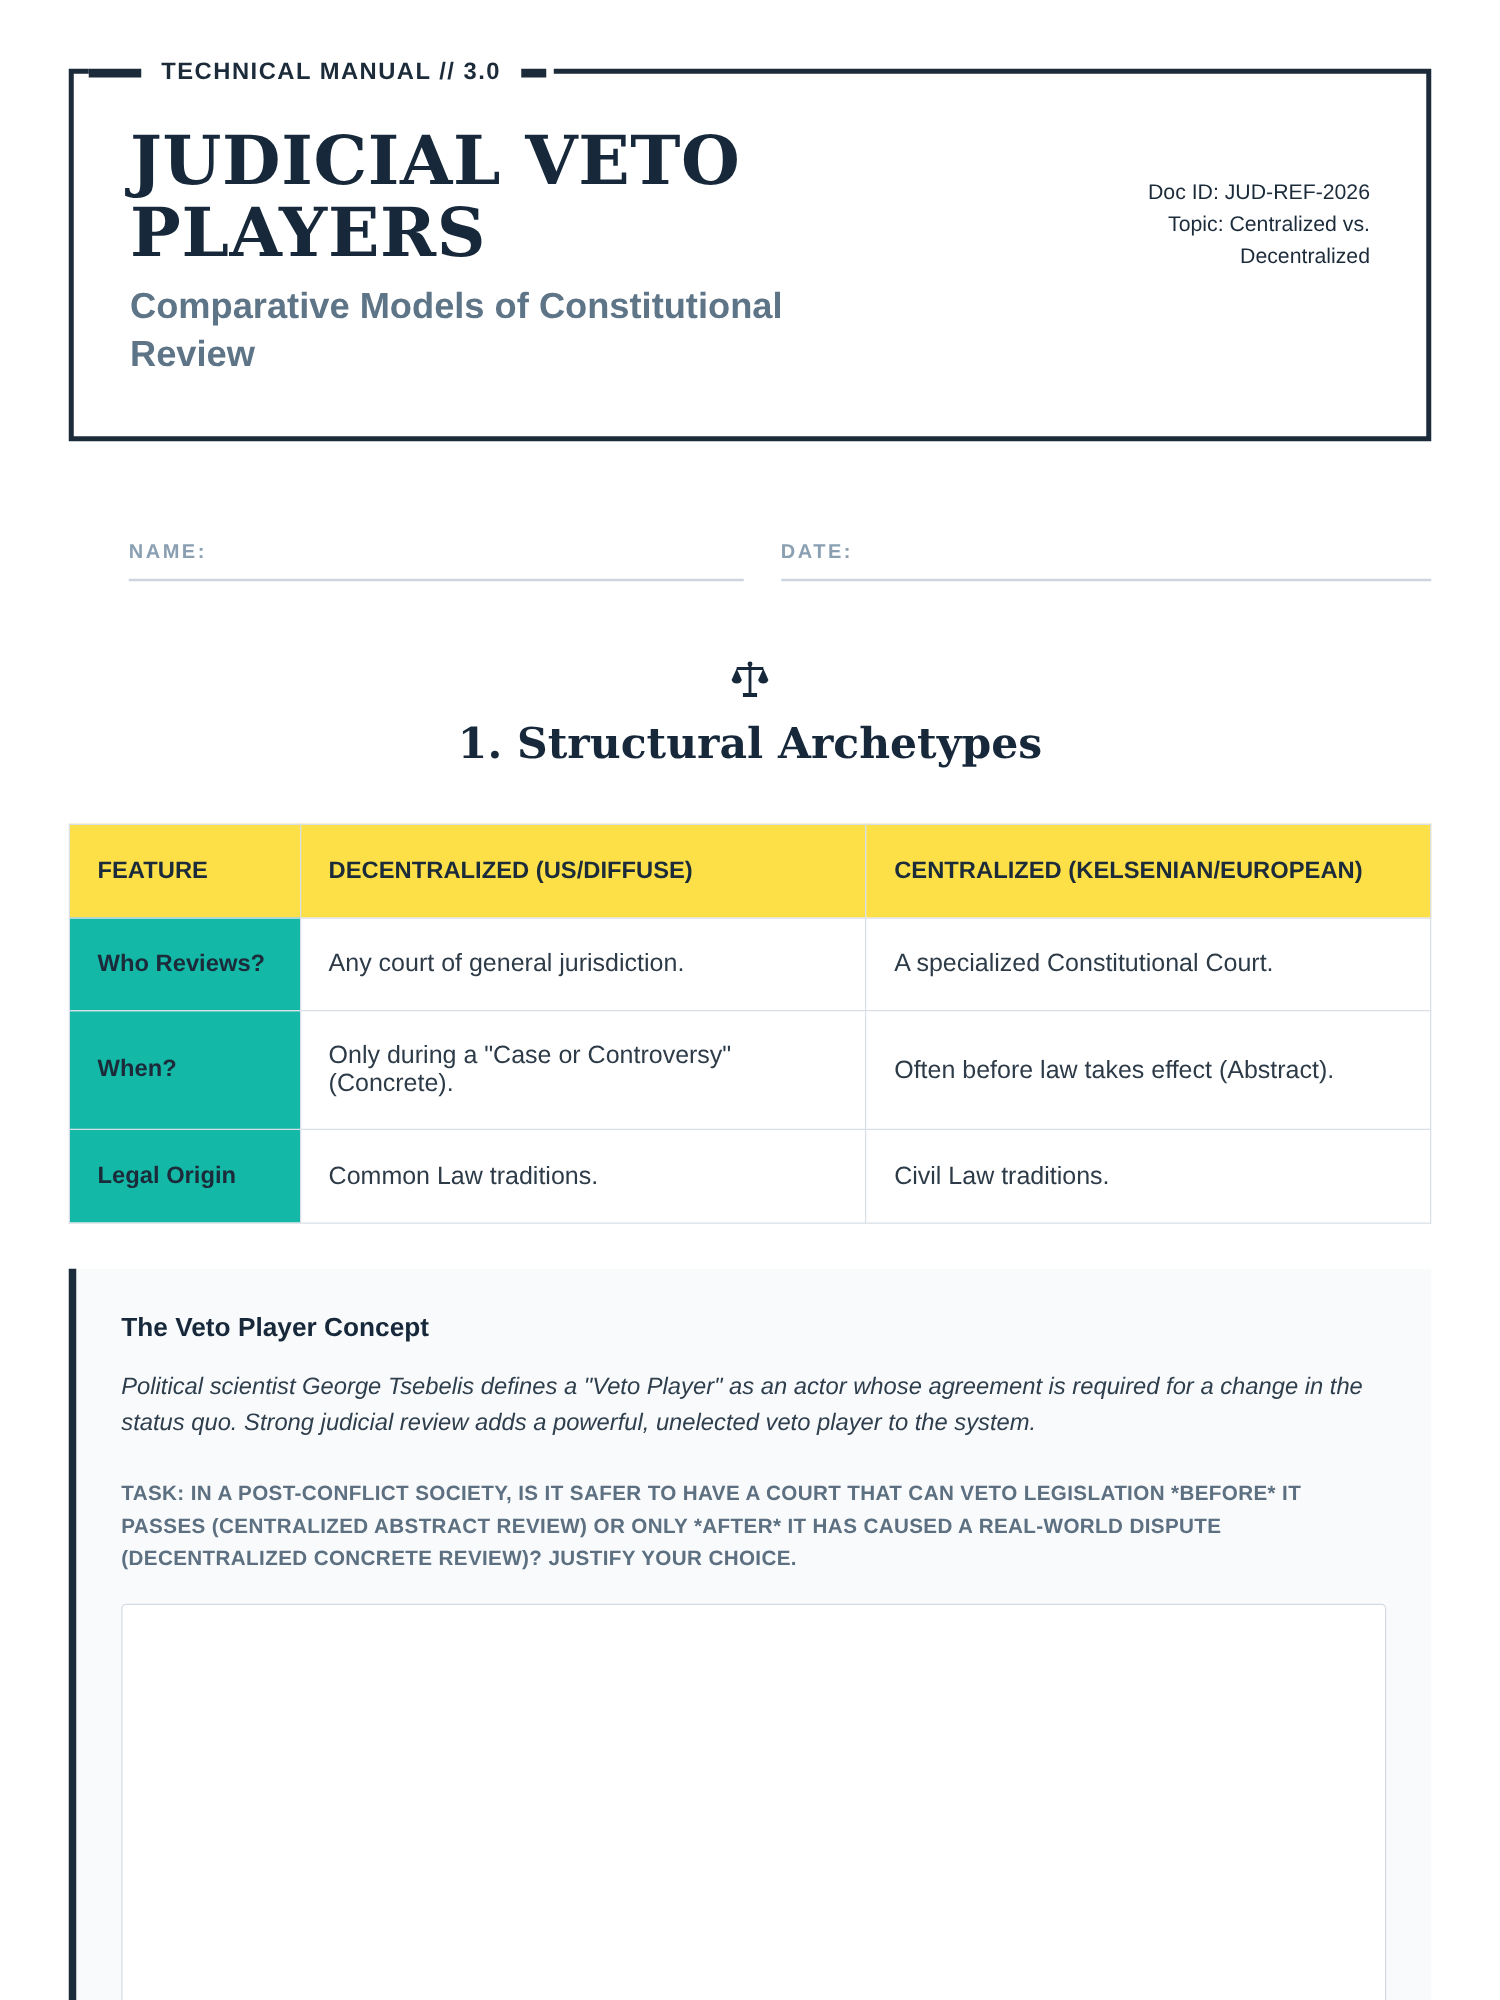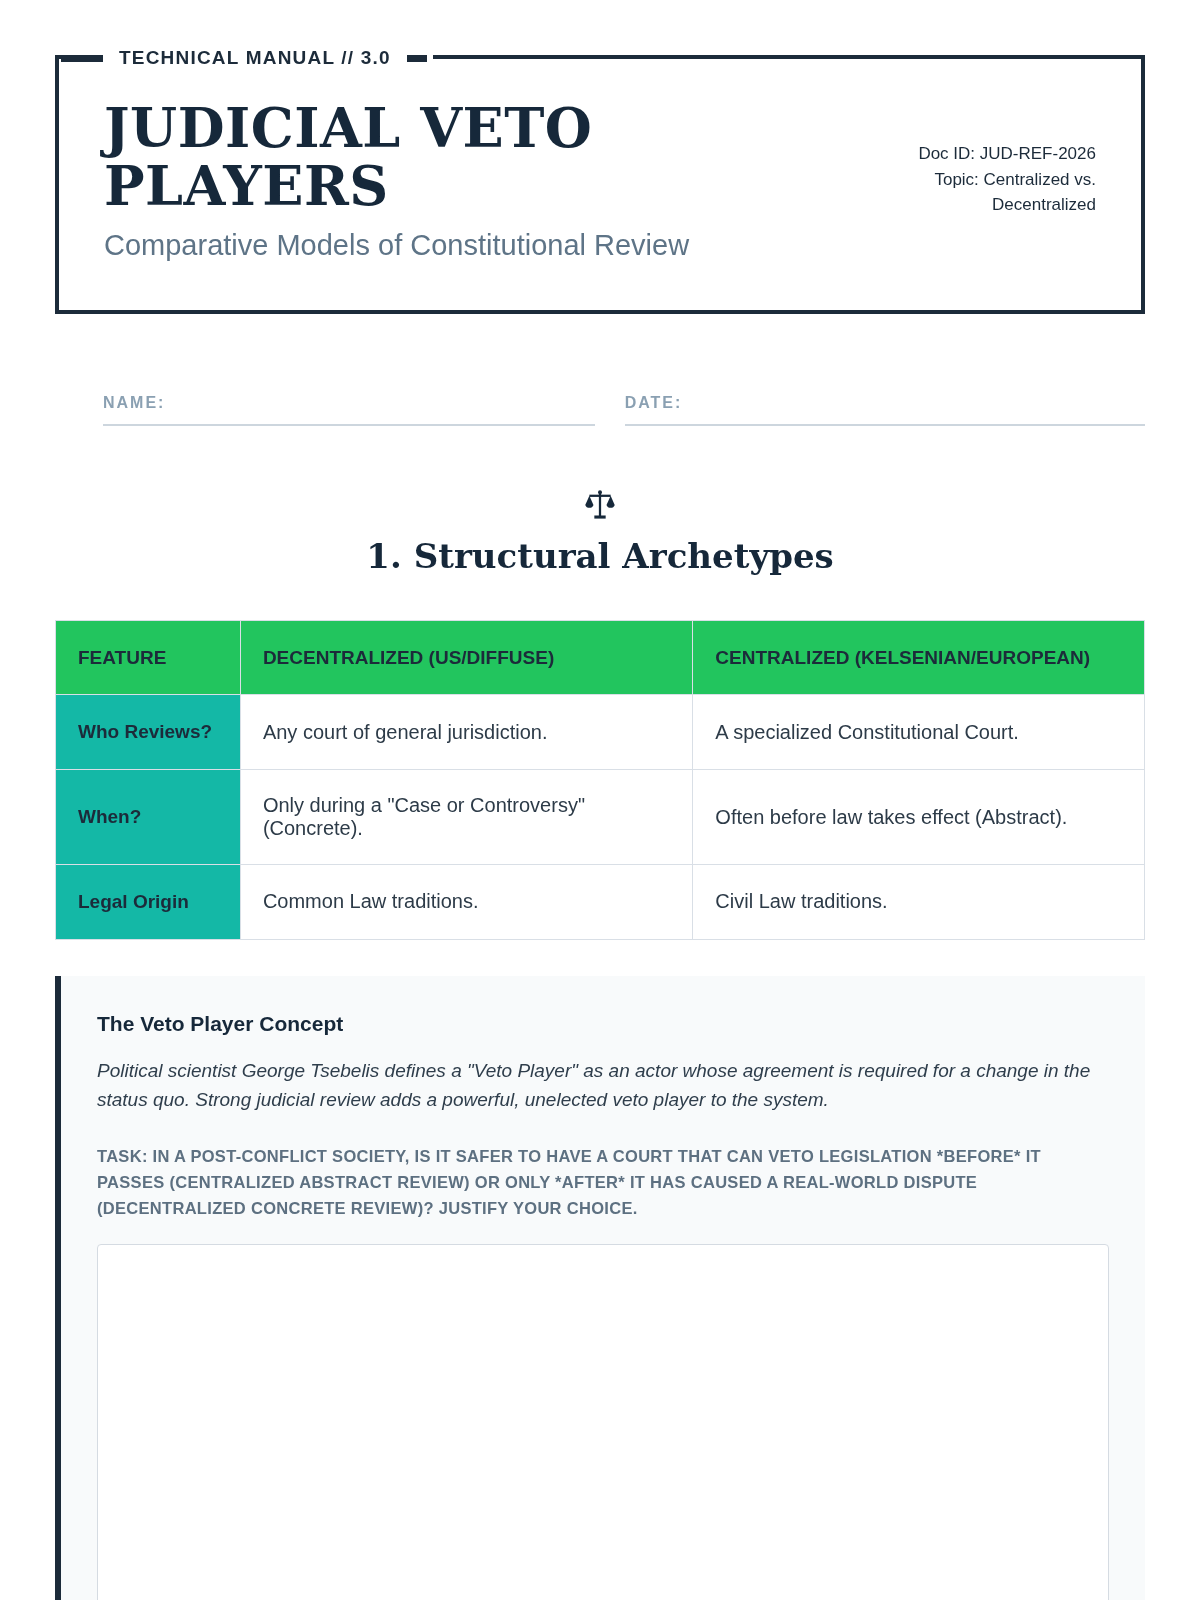--- a/index.html
+++ b/index.html
@@ -9,36 +9,36 @@
     font-family:"Liberation Sans", sans-serif; color:#1c2b3a;
   }
   .page { padding:0 55px; }
 
   
   .header-box {
     position:relative; margin-top:55px;
     border:4px solid #1c2b3a; padding:40px 45px 45px;
   }
   .badge {
-    position:absolute; top:-15px; left:2px;
+    position:absolute; top:-15px; left:12px;
     display:flex; align-items:center; height:28px;
     background:#ffffff; padding-right:6px;
     font-weight:bold; font-size:19px; letter-spacing:1.2px; color:#1c2b3a;
   }
   .badge .dash { height:7px; background:#1c2b3a; display:inline-block; }
   .badge .dash.left  { width:42px; margin-right:16px; }
   .badge .dash.right { width:20px; margin-left:16px; }
   .header-row { display:flex; align-items:flex-start;gap:15px; }
   .doc-title {
     font-family:"DejaVu Serif", serif; font-weight:bold;
     font-size:54px; line-height:1.08; letter-spacing:0.5px; color:#16283a;
   }
   .doc-subtitle {
     margin-top:10px; max-width:620px;
-    font-size:29px; line-height:1.35; color:#5e7487; font-weight:400;
+    font-size:29px; line-height:1.35; color:#5e7487; font-weight:700;
   }
   .doc-meta {
     padding-top:42px; max-width:215px; text-align:right;
     font-size:17px; line-height:1.5; color:#1c2b3a; flex-shrink:0;
   }
 
   
   .fields { display:flex; margin-top:80px;margin-left:48px; }
   .field {
     border-bottom:2px solid #cdd6de; padding-bottom:12px;
@@ -60,21 +60,21 @@
   
   table.compare {
     width:100%; margin-top:44px; border-collapse:collapse;
     font-size:20px; color:#2d3b48;
   }
   table.compare th, table.compare td {
     border:1px solid #d9dfe6; padding:24px 22px;
     text-align:left; vertical-align:middle;
   }
   table.compare thead th {
-    background:#22c55e; color:#1c2b3a;
+    background:#fde047; color:#1c2b3a;
     font-weight:bold; font-size:19px; line-height:1.35;
   }
   td.feature {
     background:#14b8a6; font-weight:bold; color:#1c2b3a; font-size:19px; line-height:1.35;
   }
 
   
   .analysis {
     margin-top:36px; background:#f8fafb;
     border-left:6px solid #1c2b3a;

